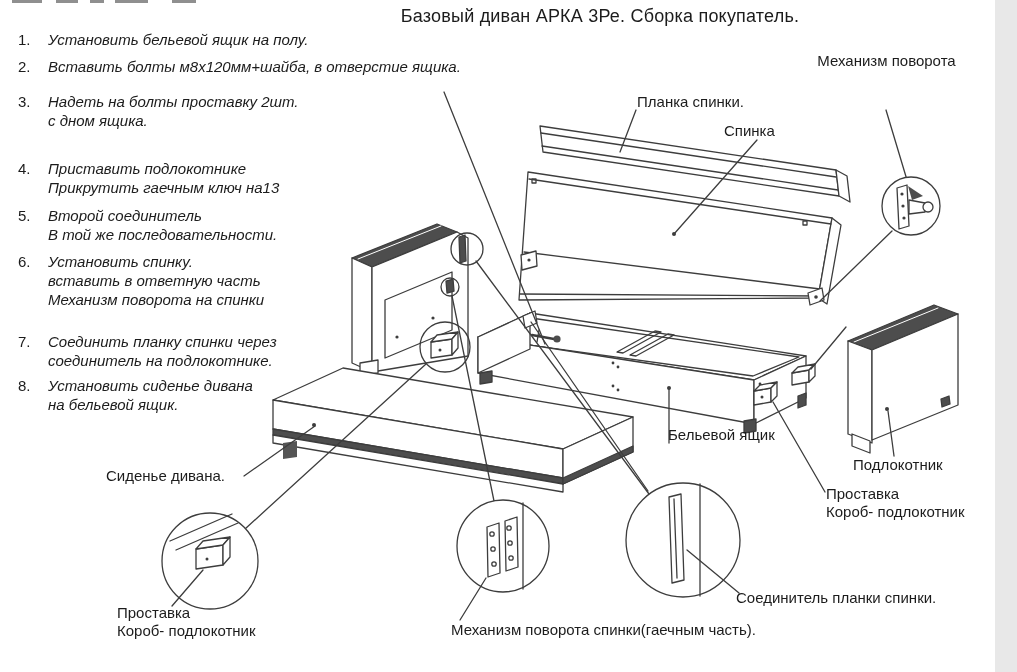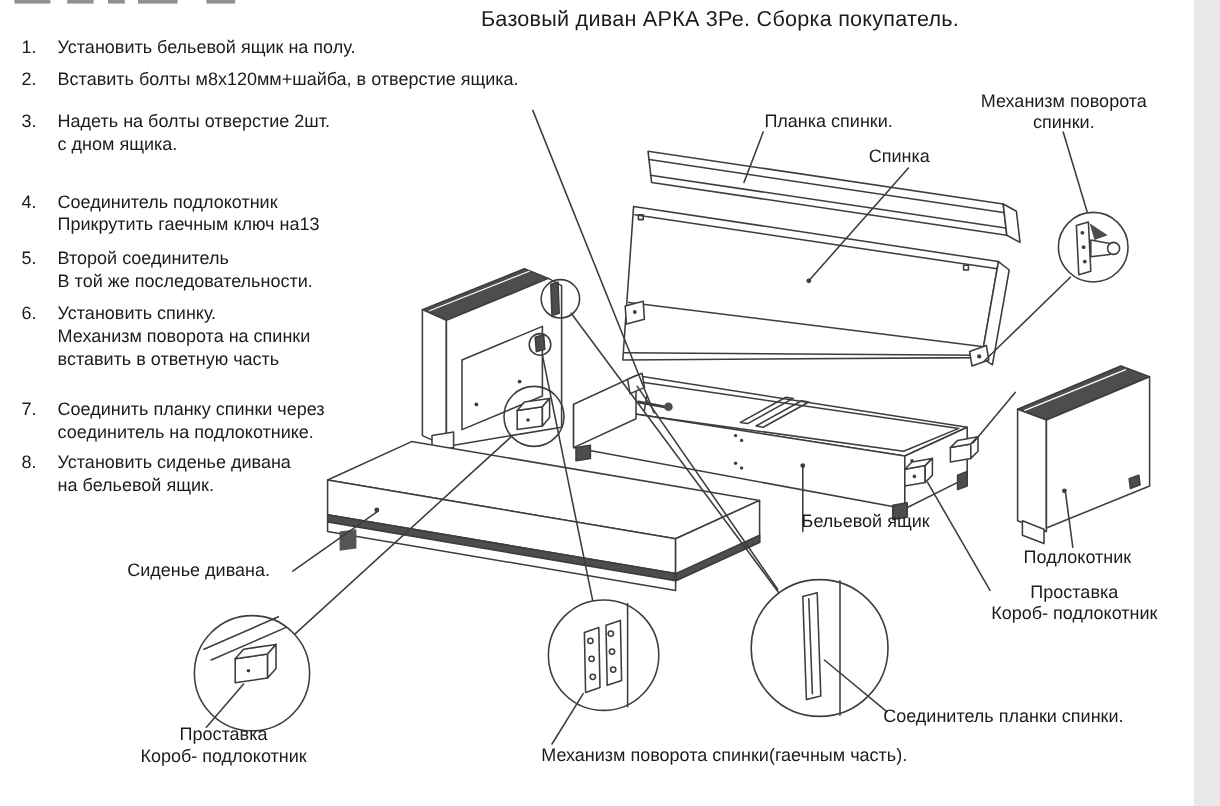--- a/index.html
+++ b/index.html
@@ -2,22 +2,22 @@
 <html><head>
 <meta charset="utf-8">
 <style>
   html,body{margin:0;padding:0;background:#e8e8e8;}
   #page{position:relative;width:995px;height:672px;background:#ffffff;overflow:hidden;
         font-family:"Liberation Sans", sans-serif;color:#1c1c1c;}
   #title{position:absolute;left:300px;top:6px;width:600px;text-align:center;
          font-size:18px;letter-spacing:.2px;}
   .instr{position:absolute;left:18px;display:flex;font-size:15px;line-height:19px;}
   .instr .num{width:30px;flex:0 0 30px;}
-  .instr .lines div{white-space:nowrap;}
-  .dlabel{position:absolute;font-size:15px;line-height:18px;white-space:nowrap;text-align:center;}
+  .instr .lines div{white-space:nowrap;font-style:italic;}
+  .dlabel{position:absolute;font-size:15px;line-height:18px;white-space:nowrap;}
   .center{text-align:center;}
   svg{position:absolute;left:0;top:0;}
   .frag{position:absolute;top:0;height:3px;background:#8f8f8f;}
 </style>
 </head>
 <body>
 
 <div id="page">
 
   <div class="frag" style="left:12px;width:30px;"></div>
@@ -208,66 +208,65 @@
   </div>
   <div class="instr" style="top:57px">
     <span class="num">2.</span>
     <span class="lines">
         <div>Вставить болты м8х120мм+шайба, в отверстие ящика.</div>
       </span>
   </div>
   <div class="instr" style="top:92px">
     <span class="num">3.</span>
     <span class="lines">
-      <div>Надеть на болты отверстие 2шт.</div>
+      <div>Надеть на болты проставку 2шт.</div>
       <div>с дном ящика.</div>
     </span>
   </div>
   <div class="instr" style="top:159px">
     <span class="num">4.</span>
     <span class="lines">
-      <div>Соединитель подлокотник</div>
+      <div>Приставить подлокотнике</div>
       <div>Прикрутить гаечным ключ на13</div>
     </span>
   </div>
   <div class="instr" style="top:206px">
     <span class="num">5.</span>
     <span class="lines">
       <div>Второй соединитель</div>
       <div>В той же последовательности.</div>
     </span>
   </div>
   <div class="instr" style="top:252px">
     <span class="num">6.</span>
     <span class="lines">
       <div>Установить спинку.</div>
+      <div>вставить в ответную часть</div>
       <div>Механизм поворота на спинки</div>
-      <div>вставить в ответную часть</div>
     </span>
   </div>
   <div class="instr" style="top:332px">
     <span class="num">7.</span>
     <span class="lines">
       <div>Соединить планку спинки через</div>
       <div>соединитель на подлокотнике.</div>
     </span>
   </div>
   <div class="instr" style="top:376px">
     <span class="num">8.</span>
     <span class="lines">
       <div>Установить сиденье дивана</div>
       <div>на бельевой ящик.</div>
     </span>
   </div>
 
   <div class="dlabel" style="left:637px;top:93px">Планка спинки.</div>
   <div class="dlabel" style="left:724px;top:122px">Спинка</div>
-  <div class="dlabel center" style="left:799px;top:76px;width:175px">
+  <div class="dlabel center" style="left:799px;top:52px;width:175px">
     <div>Механизм поворота</div>
-    <div>спинки.</div>
   </div>
   <div class="dlabel" style="left:668px;top:426px">Бельевой ящик</div>
   <div class="dlabel" style="left:853px;top:456px">Подлокотник</div>
   <div class="dlabel" style="left:826px;top:485px">
     <div>Проставка</div>
     <div>Короб- подлокотник</div>
   </div>
   <div class="dlabel" style="left:106px;top:467px">Сиденье дивана.</div>
   <div class="dlabel" style="left:117px;top:604px">
     <div>Проставка</div>

